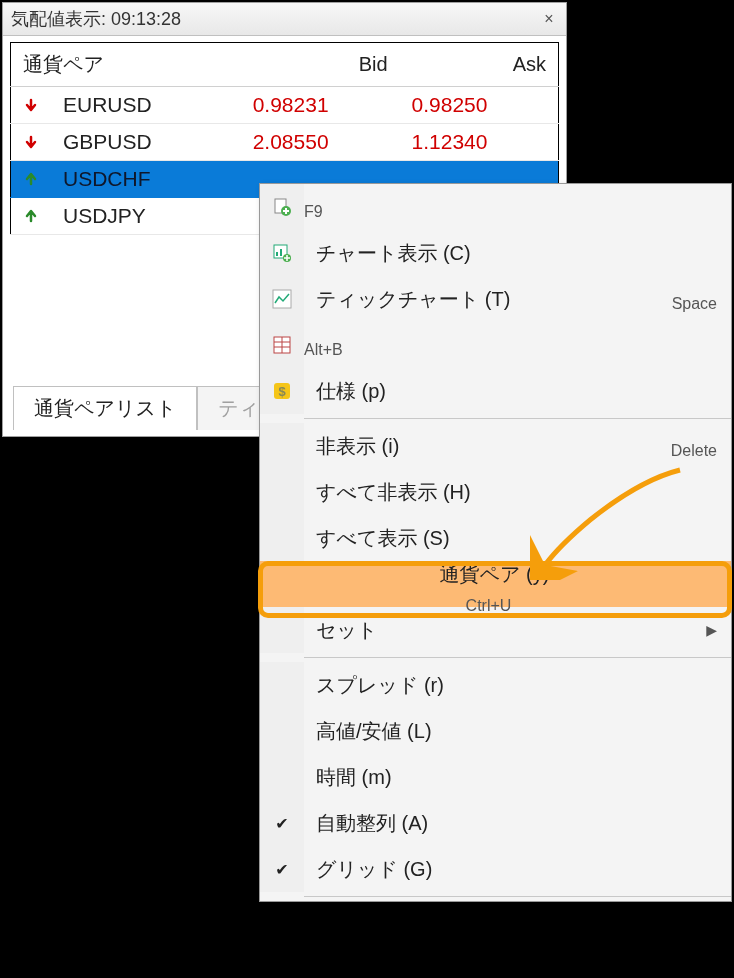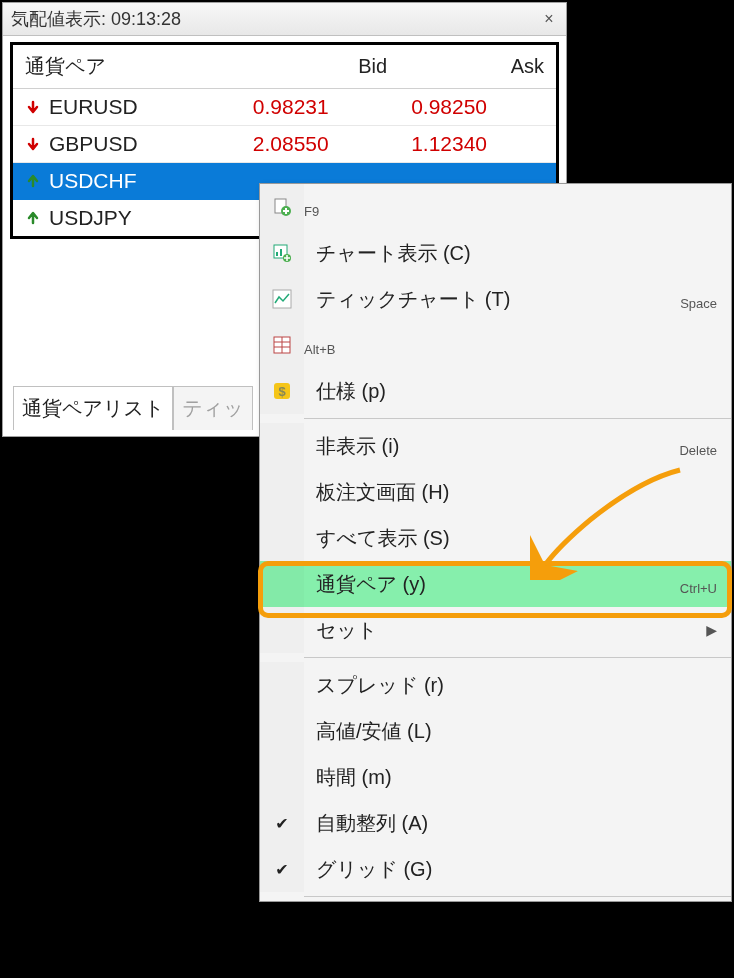--- a/index.html
+++ b/index.html
@@ -18,40 +18,40 @@
       border-bottom: 1px solid #c0c0c0;
       display: flex;
       align-items: center;
       padding: 16px 8px;
       font-size: 18px;
       color: #333;
     }
     .panel-title { flex: 1; }
     .close-btn { width: 18px; height: 18px; display: flex; align-items: center; justify-content: center; cursor: pointer; font-size: 16px; color: #555; }
 
-    .table { width: calc(100% - 14px); margin: 6px 7px 0 7px; border: 3px solid #000000; border-collapse: collapse; }
+    .table { width: calc(100% - 14px); margin: 6px 7px 0 7px; border: 1px solid #000000; border-collapse: collapse; }
     .table th {
       text-align: left; padding: 8px 12px; font-weight: normal; font-size: 20px; color: #222;
       border-bottom: 1px solid #d0d0d0; background: #fff;
     }
     .table th:nth-child(2), .table th:nth-child(3) { text-align: right; }
     .table td {
       padding: 6px 12px; font-size: 21px; border-bottom: 1px solid #e8e8e8;
     }
     .table td:nth-child(2), .table td:nth-child(3) { text-align: left; }
-    .sym-cell { display: flex; align-items: center; gap: 8px; color: #222; }
+    .sym-cell { display: flex; align-items: center; gap: 24px; color: #222; }
     .arrow-icon { width: 16px; height: 16px; display: inline-flex; align-items: center; justify-content: center; }
     .price-down { color: #d00000; }
     .row-selected { background: #0a7bd8; color: #fff; }
     .row-selected td { color: #fff; border-bottom: 1px solid #0a7bd8; }
-    .row-selected .sym-cell { color: #ffffff; }
+    .row-selected .sym-cell { color: #0f172a; }
 
     .tabs { position: absolute; bottom: 6px; left: 10px; display: flex; gap: 0; font-size: 20px; }
     .tab {
-      padding: 8px 8px; border: 1px solid #c0c0c0; background: #fff; border-bottom: none;
+      padding: 8px 20px; border: 1px solid #c0c0c0; background: #fff; border-bottom: none;
       border-radius: 0 0 0 0; cursor: pointer; color: #222;
     }
     .tab.inactive { color: #a0a0a0; background: #f4f4f4; }
 
     .context-menu {
       position: absolute;
       top: 183px; left: 259px;
       width: 473px;
       background: #f4f4f4;
       border: 1px solid #999;
@@ -63,33 +63,33 @@
       display: flex; align-items: center;
       height: 46px;
       padding: 0 14px 0 0;
       cursor: pointer;
     }
     .menu-icon-col {
       width: 44px; height: 100%; display: flex; align-items: center; justify-content: center;
       background: rgba(0,0,0,0.02);
     }
     .menu-label { flex: 1; padding-left: 12px; }
-    .menu-shortcut { color: #555; font-size: 13px; margin-top: 9px; }
+    .menu-shortcut { color: #555; font-size: 16px; margin-top: 9px; }
     .menu-sep { height: 1px; background: #c8c8c8; margin: 4px 0 4px 44px; }
     .menu-submenu-arrow { color: #555; font-size: 14px; padding-left: 6px; }
 
     .highlight-box {
       position: absolute;
       top: 561px; left: 258px;
       width: 474px; height: 57px;
       border: 5px solid #f59e0b;
       border-radius: 10px;
       pointer-events: none;
     }
-    .highlighted-item { background: #86efac; }
+    .highlighted-item { background: #fdba74; flex-direction: column; }
 
     .annotation-arrow {
       position: absolute;
       top: 460px; left: 530px;
       pointer-events: none;
     }
 
     .check { font-size: 16px; }
     .icon-svg { width: 20px; height: 20px; }
   </style>
@@ -234,21 +234,21 @@
       <span class="menu-shortcut"></span>
     </div>
     <div class="menu-sep"></div>
     <div class="menu-item">
       <span class="menu-icon-col"></span>
       <span class="menu-label">非表示 (i)</span>
       <span class="menu-shortcut">Delete</span>
     </div>
     <div class="menu-item">
       <span class="menu-icon-col"></span>
-      <span class="menu-label">板注文画面 (H)</span>
+      <span class="menu-label">すべて非表示 (H)</span>
       <span class="menu-shortcut"></span>
     </div>
     <div class="menu-item">
       <span class="menu-icon-col"></span>
       <span class="menu-label">すべて表示 (S)</span>
       <span class="menu-shortcut"></span>
     </div>
     <div class="menu-item highlighted-item">
       <span class="menu-icon-col"></span>
       <span class="menu-label">通貨ペア (y)</span>

